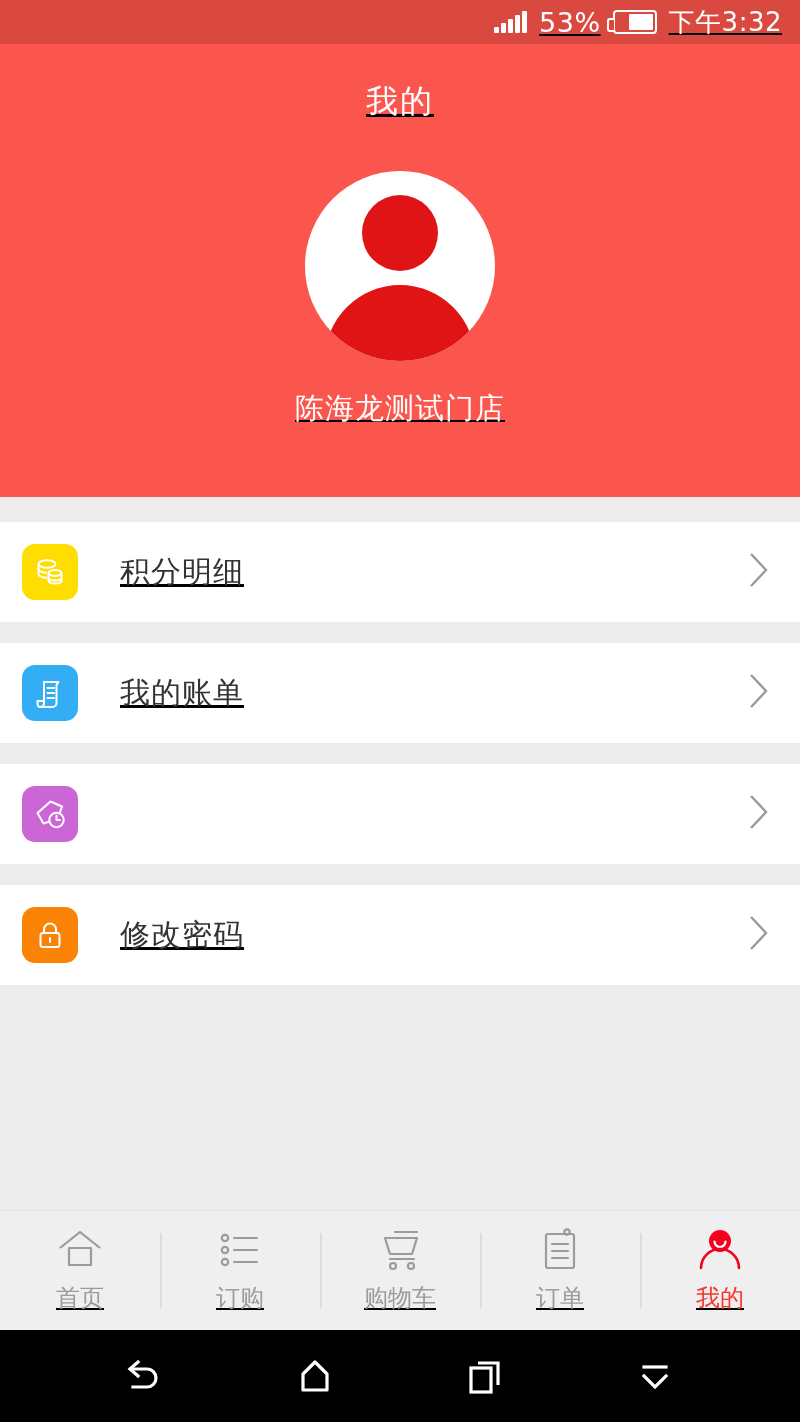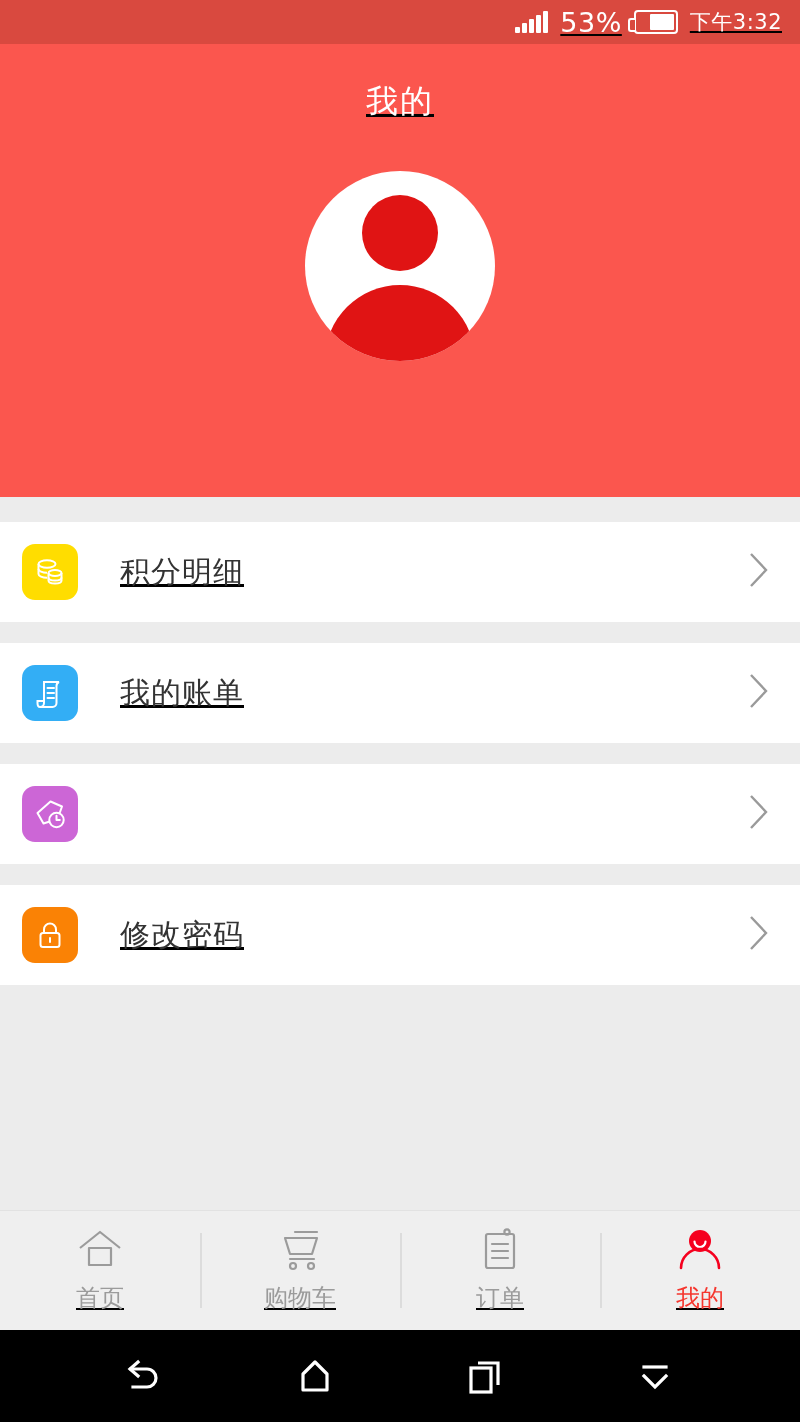--- a/index.html
+++ b/index.html
@@ -25,21 +25,21 @@
   .signal i:nth-child(4){ height:18px; }
   .signal i:nth-child(5){ height:22px; }
   .batt-pct { font-size:27px; letter-spacing:.5px; }
   .battery { position:relative; width:44px; height:24px; border:2.5px solid #fff; border-radius:4px; }
   .battery::before {
     content:""; position:absolute; left:-8px; top:6px; width:5px; height:10px;
     background:#d9493f; border:2.5px solid #fff; border-right:none;
     border-radius:3px 0 0 3px;
   }
   .battery .fill { position:absolute; right:2px; top:2px; bottom:2px; width:24px; background:#fff; border-radius:1px; }
-  .clock { font-size:21px; letter-spacing:.5px; }
+  .clock { font-size:26px; letter-spacing:.5px; }
 
   
   .header {
     background:#fb564e; flex:0 0 453px; position:relative;
     display:flex; flex-direction:column; align-items:center;
   }
   .header-title { color:#fff; font-size:32px; margin-top:36px; letter-spacing:2px; }
   .avatar-wrap { margin-top:47px; width:190px; height:190px; position:relative; }
   .avatar {
     width:190px; height:190px; border-radius:50%;
@@ -117,20 +117,21 @@
   </div>
 
   <div class="header">
     <div class="header-title">我的</div>
     <div class="avatar-wrap">
       <div class="avatar">
         <span class="head"></span>
           <span class="body"></span>
       </div>
     </div>
+    <div class="store-name">陈海龙测试门店</div>
   </div>
 
   <div class="list">
 
     <div class="row">
       <span class="icon-badge" style="background:#ffdd00">
         <svg width="34" height="34" viewBox="0 0 34 34" fill="none" stroke="#fff" stroke-width="2">
           <ellipse cx="14" cy="9" rx="8.5" ry="3.8"></ellipse>
           <path d="M5.5 9v10c0 2.1 3.8 3.8 8.5 3.8"></path>
           <path d="M5.5 14c0 2.1 3.8 3.8 8.5 3.8"></path>
@@ -205,20 +206,33 @@
     <div class="tab">
       <span class="tab-icon">
         <svg width="46" height="42" viewBox="0 0 46 42" fill="none" stroke="#9b9b9b" stroke-width="2.2" stroke-linejoin="round">
           <polyline points="3,19 23,3 43,19"></polyline>
           <rect x="12" y="19" width="22" height="17"></rect>
         </svg>
       </span>
       <span class="tab-label">首页</span>
     </div>
 
+    <div class="tab">
+      <span class="tab-icon">
+        <svg width="46" height="42" viewBox="0 0 46 42" fill="none" stroke="#9b9b9b" stroke-width="2.2" stroke-linecap="round">
+          <circle cx="8" cy="9" r="3.2"></circle>
+            <line x1="17" y1="9" x2="40" y2="9"></line>
+          <circle cx="8" cy="21" r="3.2"></circle>
+            <line x1="17" y1="21" x2="40" y2="21"></line>
+          <circle cx="8" cy="33" r="3.2"></circle>
+            <line x1="17" y1="33" x2="40" y2="33"></line>
+        </svg>
+      </span>
+      <span class="tab-label">订购</span>
+    </div>
 
     <div class="tab">
       <span class="tab-icon">
         <svg width="46" height="44" viewBox="0 0 46 44" fill="none" stroke="#9b9b9b" stroke-width="2.2" stroke-linecap="round" stroke-linejoin="round">
           <line x1="18" y1="4" x2="40" y2="4"></line>
           <path d="M8 10h32l-5 16H13z"></path>
           <line x1="13" y1="31" x2="37" y2="31"></line>
           <circle cx="16" cy="38" r="3"></circle>
           <circle cx="34" cy="38" r="3"></circle>
         </svg>

